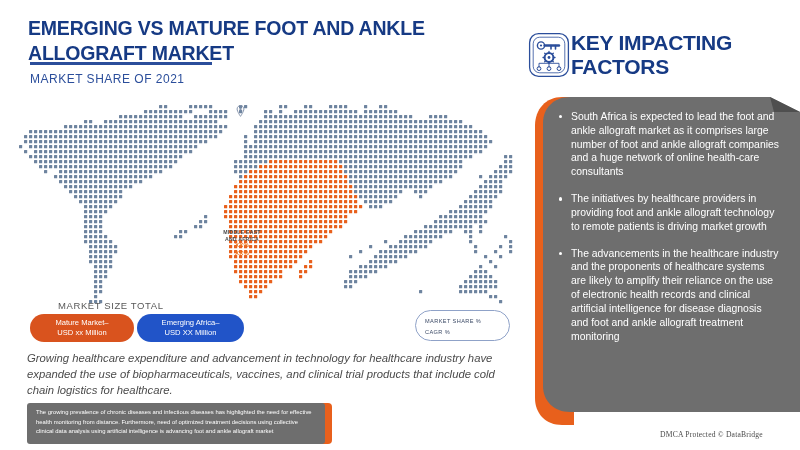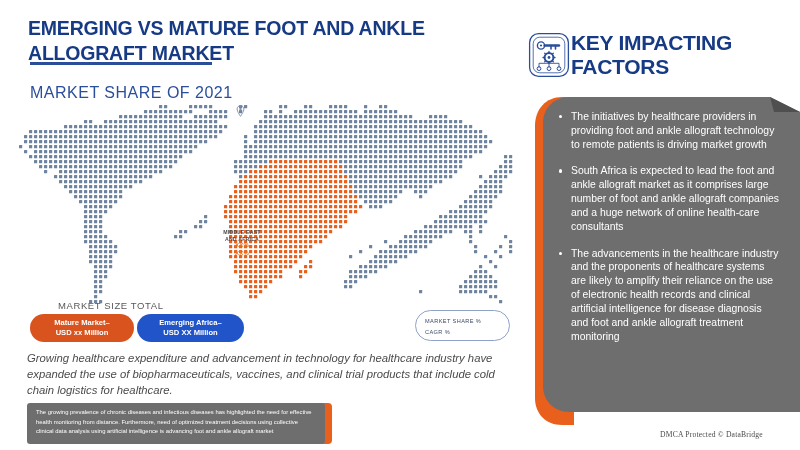--- a/index.html
+++ b/index.html
@@ -15,22 +15,22 @@
   .title {
     position:absolute; left:28px; top:16px; width:470px;
     font-size:19.5px; font-weight:bold; line-height:1.26;
     letter-spacing:-0.2px; color:#163a84; text-transform:uppercase;
   }
   .title-rule {
     position:absolute; left:30px; top:62px; width:182px; height:3px;
     background:#2b4e9b;
   }
   .subtitle {
-    position:absolute; left:30px; top:84px; width:320px;
-    font-size:16px; letter-spacing:0.5px; color:#2b4e9b;
+    position:absolute; left:30px; top:72px; width:320px;
+    font-size:12px; letter-spacing:0.5px; color:#2b4e9b;
     text-transform:uppercase;
   }
 
   
   #map { position:absolute; left:14px; top:100px; width:500px; height:205px; }
   #map svg { display:block; }
   .pin { position:absolute; left:236px; top:103px; }
 
   .region-label {
     position:absolute; left:214px; top:229px; width:56px;
@@ -45,21 +45,21 @@
 
   
   .mst {
     position:absolute; left:30px; top:300px;
     font-size:9.5px; letter-spacing:0.6px; color:#585858;
     text-transform:uppercase;
     margin-left:28px;
   }
   .pill {
     position:absolute; top:314px; height:28px; border-radius:14px;
-    color:#fff; font-size:7.6px; font-weight:bold; line-height:1.35;
+    color:#fff; font-size:7.6px; font-weight:normal; line-height:1.35;
     display:flex; flex-direction:column; align-items:center;
     justify-content:center; text-align:center;
   }
   .pill.mature   { left:30px;  width:104px; background:#d9531e; }
   .pill.emerging { left:137px; width:107px; background:#2154c8; }
 
   .share-pill {
     position:absolute; left:415px; top:310px; width:95px; height:31px;
     border:1px solid #8fa2c8; border-radius:16px;
     padding:5px 0 0 9px;
@@ -2080,20 +2080,20 @@
     <svg width="266" height="330" viewBox="0 0 266 330" style="position:absolute;left:0;top:0">
 
       <path d="M28 1 C12 1 1 13 1 30 V302 C1 318 12 329 28 329 H40 V1 Z" fill="#e8601c"></path>
 
       <path d="M36 1 H236 L266 16 V316 H36 C20 316 9 305 9 290 V27 C9 12 20 1 36 1 Z" fill="#6e6e6e"></path>
 
       <path d="M236 1 L266 16 H240 Z" fill="#4f4f4f"></path>
     </svg>
 
     <ul class="bullets panel-body" id="bullet-list">
+        <li>South Africa is expected to lead the foot and ankle allograft market as it comprises large number of foot and ankle allograft companies and a huge network of online health-care consultants</li>
         <li>The initiatives by healthcare providers in providing foot and ankle allograft technology to remote patients is driving market growth</li>
-        <li>South Africa is expected to lead the foot and ankle allograft market as it comprises large number of foot and ankle allograft companies and a huge network of online health-care consultants</li>
         <li>The advancements in the healthcare industry and the proponents of healthcare systems are likely to amplify their reliance on the use of electronic health records and clinical artificial intelligence for disease diagnosis and foot and ankle allograft treatment monitoring</li>
       </ul>
   </div>
 
   <div class="credit">DMCA Protected © DataBridge</div>
 </div>
 
 </body></html>

